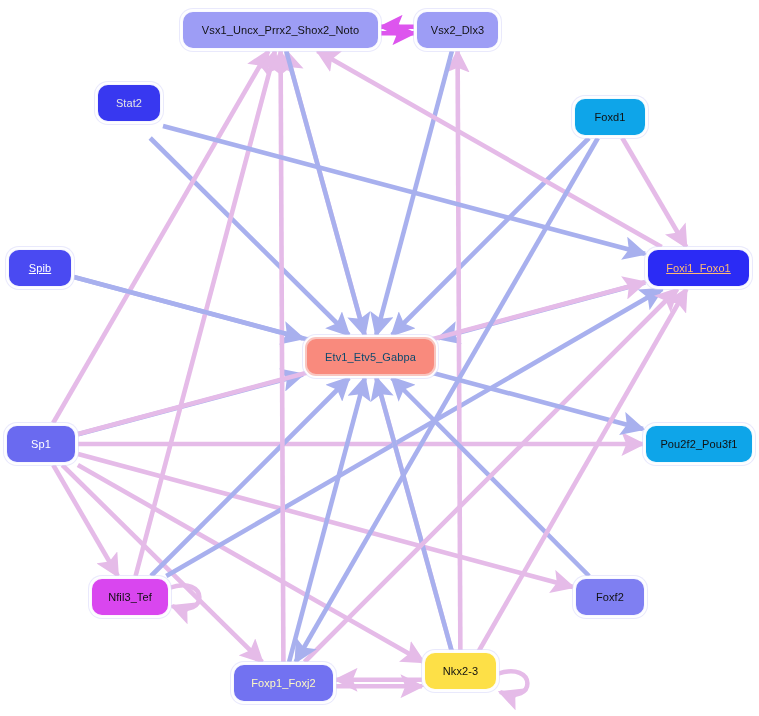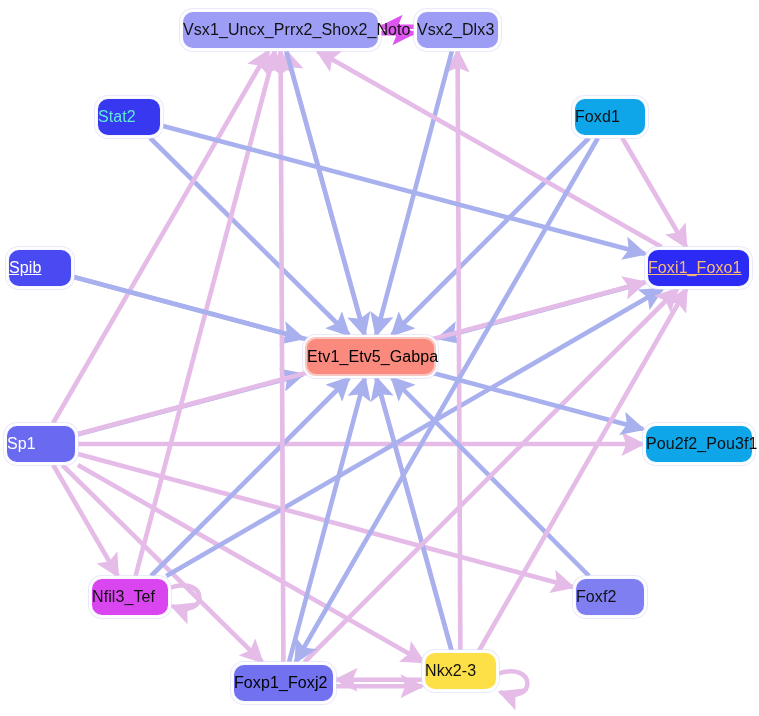--- a/index.html
+++ b/index.html
@@ -2,23 +2,23 @@
 <html><head>
 <meta charset="utf-8">
 <style>
   html,body{margin:0;padding:0;background:#ffffff;}
   body{width:759px;height:716px;font-family:"Liberation Sans",sans-serif;overflow:hidden;}
   #canvas{position:relative;width:759px;height:716px;background:#ffffff;}
   svg#edges{position:absolute;left:0;top:0;width:759px;height:716px;}
   .node{
     position:absolute;
     box-sizing:border-box;
-    display:flex;align-items:center;
+    display:flex;align-items:center;justify-content:center;
     border-radius:11px;
-    font-size:16px;
+    font-size:11px;
     white-space:nowrap;
     border:1px solid rgba(255,255,255,0.95);
     box-shadow:0 0 0 2px rgba(255,255,255,0.95), 0 0 0 3px rgba(215,215,250,0.55);
     letter-spacing:0.1px;
   }
   .node-label{pointer-events:none;}
 </style>
 </head>
 <body>
 
@@ -72,47 +72,47 @@
       <line x1="472.5433734939759" y1="662" x2="686.4566265060241" y2="289" stroke="#e5bbe8" stroke-width="4.6" stroke-linecap="butt" marker-end="url(#m2)"></line>
       <line x1="597.8860424028269" y1="138" x2="295.61395759717317" y2="662" stroke="#a8b0ee" stroke-width="4.6" stroke-linecap="butt" marker-end="url(#m1)"></line>
     </svg>
   <div id="node-layer">
       <div class="node" style="left: 182px; top: 11px; width: 197px; height: 38px; background: rgb(157, 157, 245); color: rgb(17, 17, 17);">
         <span class="node-label">Vsx1_Uncx_Prrx2_Shox2_Noto</span>
       </div>
       <div class="node" style="left: 416px; top: 11px; width: 83px; height: 38px; background: rgb(157, 157, 245); color: rgb(17, 17, 17);">
         <span class="node-label">Vsx2_Dlx3</span>
       </div>
-      <div class="node" style="left: 97px; top: 98px; width: 64px; height: 38px; background: rgb(56, 56, 240); color: #5eead4;">
+      <div class="node" style="left: 97px; top: 84px; width: 64px; height: 38px; background: rgb(56, 56, 240); color: #e5e5e5;">
         <span class="node-label">Stat2</span>
       </div>
       <div class="node" style="left: 574px; top: 98px; width: 72px; height: 38px; background: #0ea5e9; color: rgb(17, 17, 17);">
         <span class="node-label">Foxd1</span>
       </div>
       <div class="node" style="left: 8px; top: 249px; width: 64px; height: 38px; background: rgb(74, 74, 242); color: rgb(255, 255, 255); text-decoration: underline;">
         <span class="node-label">Spib</span>
       </div>
       <div class="node" style="left: 647px; top: 249px; width: 103px; height: 38px; background: rgb(43, 43, 245); color: #fdba74; text-decoration: underline;">
         <span class="node-label">Foxi1_Foxo1</span>
       </div>
-      <div class="node" style="left: 305px; top: 337px; width: 131px; height: 39px; background: rgb(249, 138, 125); color: #000000; border: 2px solid rgb(249, 198, 192);">
+      <div class="node" style="left: 305px; top: 337px; width: 131px; height: 39px; background: rgb(249, 138, 125); color: #0c4a6e; border: 2px solid rgb(249, 198, 192);">
         <span class="node-label">Etv1_Etv5_Gabpa</span>
       </div>
       <div class="node" style="left: 6px; top: 425px; width: 70px; height: 38px; background: rgb(106, 106, 240); color: rgb(255, 255, 255);">
         <span class="node-label">Sp1</span>
       </div>
       <div class="node" style="left: 645px; top: 425px; width: 108px; height: 38px; background: #0ea5e9; color: rgb(17, 17, 17);">
         <span class="node-label">Pou2f2_Pou3f1</span>
       </div>
       <div class="node" style="left: 91px; top: 578px; width: 78px; height: 38px; background: #d946ef; color: rgb(17, 17, 17);">
         <span class="node-label">Nfil3_Tef</span>
       </div>
       <div class="node" style="left: 575px; top: 578px; width: 70px; height: 38px; background: rgb(127, 127, 242); color: rgb(17, 17, 17);">
         <span class="node-label">Foxf2</span>
       </div>
-      <div class="node" style="left: 233px; top: 664px; width: 101px; height: 38px; background: rgb(114, 114, 241); color: #000000;">
+      <div class="node" style="left: 233px; top: 664px; width: 101px; height: 38px; background: rgb(114, 114, 241); color: #fef9c3;">
         <span class="node-label">Foxp1_Foxj2</span>
       </div>
       <div class="node" style="left: 424px; top: 652px; width: 73px; height: 38px; background: #fde047; color: rgb(17, 17, 17);">
         <span class="node-label">Nkx2-3</span>
       </div>
     </div>
 </div>
 
 </body></html>

